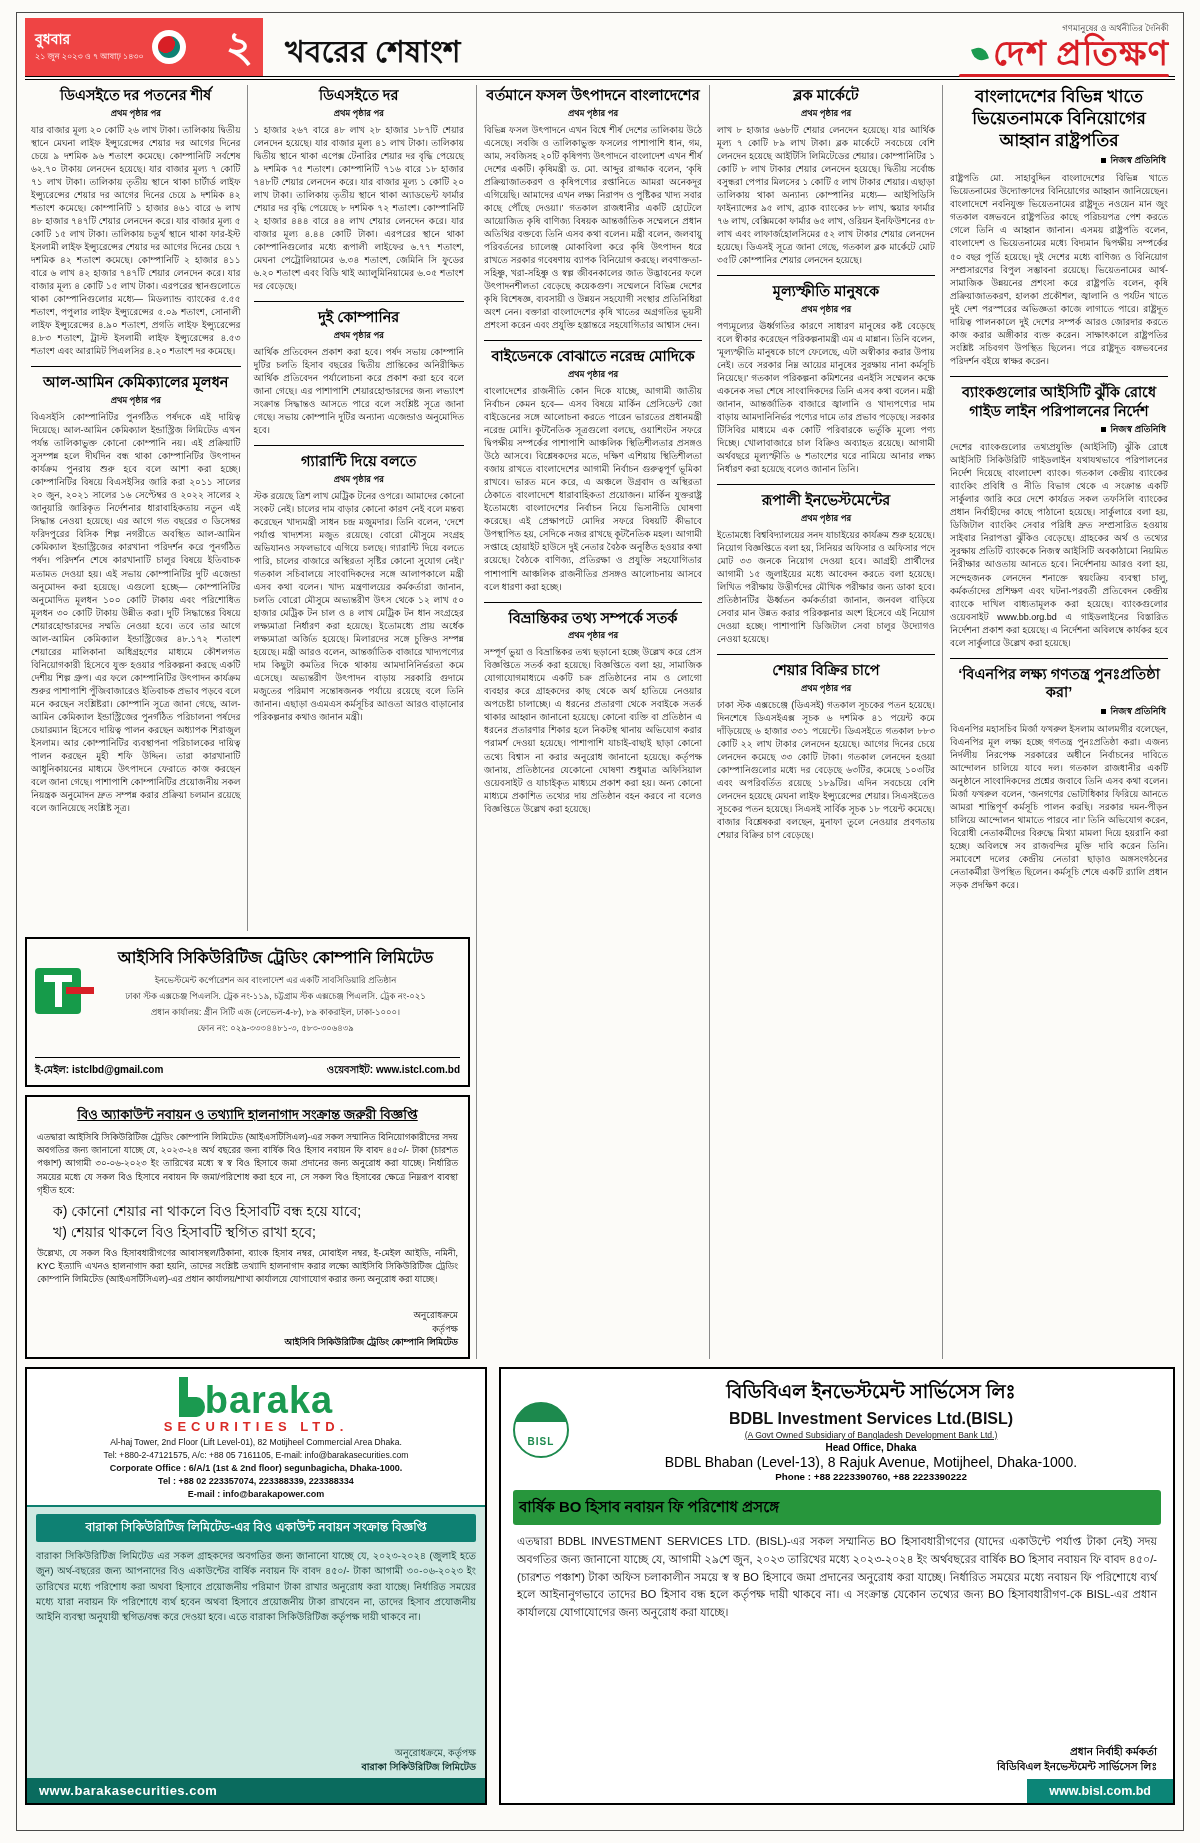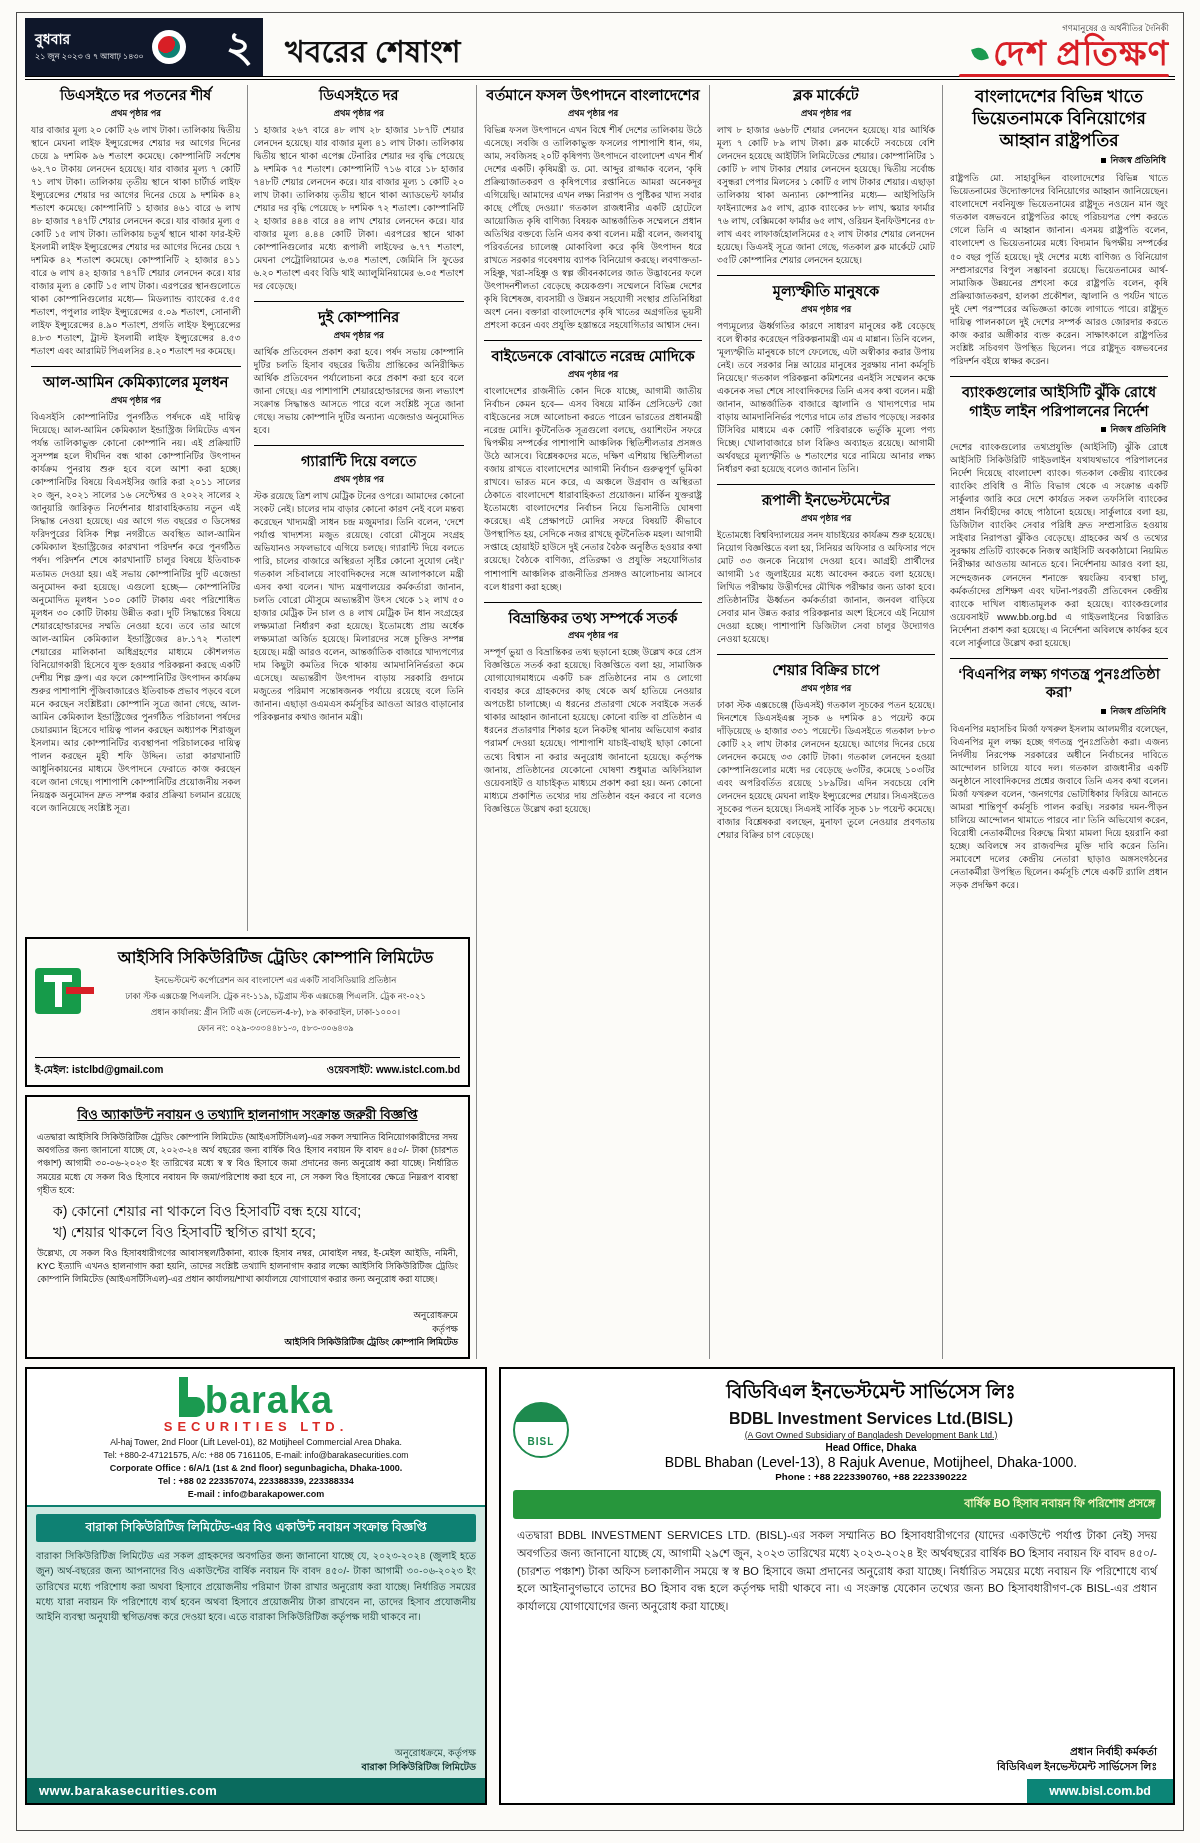--- a/index.html
+++ b/index.html
@@ -3,21 +3,21 @@
 <meta charset="utf-8">
 <style>
   * { margin:0; padding:0; box-sizing:border-box; }
   html,body { background:#e8e6e0; }
   body { font-family:"Liberation Sans","DejaVu Sans",sans-serif; }
   .page { position:relative; width:1200px; height:1843px; background:#fcfbf8; margin:0 auto; overflow:hidden; }
   .inner { position:absolute; inset:12px 16px; border:1px solid #4a4a4a; padding:5px 8px; background:#fcfbf8; }
 
   
   .masthead { display:flex; align-items:stretch; height:62px; border-bottom:4px double #000; }
-  .mh-left { width:238px; background:#0f172a; color:#fff; display:flex; align-items:center; gap:8px; padding:5px 10px; }
+  .mh-left { width:238px; background:#ef4444; color:#fff; display:flex; align-items:center; gap:8px; padding:5px 10px; }
   .mh-daydate { display:flex; flex-direction:column; justify-content:center; }
   .mh-day { font-weight:bold; font-size:14px; line-height:1.2; }
   .mh-date { font-size:8px; margin-top:2px; }
   .mh-emblem { width:34px; height:34px; border-radius:50%; background:#fff; position:relative; flex:0 0 auto; }
   .mh-emblem::after { content:""; position:absolute; inset:6px; border-radius:50%; background:radial-gradient(circle at 35% 35%, #d81f26 0 45%, #0e8173 46% 100%); }
   .mh-page { margin-left:auto; font-size:42px; font-weight:bold; line-height:1; }
   .mh-section { font-size:30px; font-weight:bold; color:#111; padding:10px 0 0 22px; white-space:nowrap; }
   .mh-right { margin-left:auto; text-align:right; padding:4px 6px 0 0; }
   .mh-tagline { font-size:8.5px; color:#333; margin-bottom:1px; }
   .mh-paper-row { display:flex; align-items:center; justify-content:flex-end; gap:6px; }
@@ -86,21 +86,21 @@
   .bdbl-top { display:flex; gap:12px; padding:8px 12px 4px; align-items:center; }
   .bisl-logo { width:56px; height:56px; border-radius:50%; border:2px solid #1d8a4e; background:linear-gradient(180deg,#1d8a4e 0 34%,#ffffff 34%); display:flex; align-items:flex-end; justify-content:center; padding-bottom:9px; flex:0 0 auto; }
   .bisl-logo span { font-size:10px; font-weight:bold; color:#1d8a4e; letter-spacing:1px; }
   .bdbl-head { flex:1; text-align:center; }
   .bdbl-bn { font-size:19px; font-weight:bold; color:#000; }
   .bdbl-en { font-size:16px; font-weight:bold; color:#111; margin-top:1px; }
   .bdbl-govt { font-size:8.6px; color:#222; margin-top:2px; text-decoration:underline; }
   .bdbl-ho { font-size:10px; font-weight:bold; margin-top:2px; }
   .bdbl-addr { font-size:14px; margin-top:1px; }
   .bdbl-phone { font-size:9.8px; font-weight:bold; margin-top:1px; }
-  .bdbl-band { background:#27963c; color:#fef9c3; font-size:11px; font-weight:bold; text-align:right; margin:4px 12px 0; padding:5px 6px; border-radius:3px; }
+  .bdbl-band { background:#27963c; color:#000000; font-size:15px; font-weight:bold; text-align:left; margin:4px 12px 0; padding:5px 6px; border-radius:3px; }
   .bdbl-body { font-size:11px; line-height:1.62; text-align:justify; padding:8px 16px 0; color:#111; }
   .bdbl-sig { margin-top:auto; text-align:right; padding:0 16px 4px; font-size:10.5px; font-weight:bold; line-height:1.5; }
   .bdbl-foot { display:flex; justify-content:flex-end; padding:0 0 0 12px; }
   .bdbl-web { background:#0c8577; color:#fff; font-size:12.5px; font-weight:bold; padding:5px 22px; }
 </style>
 </head>
 <body>
 
 <div class="page">
   <div class="inner">

